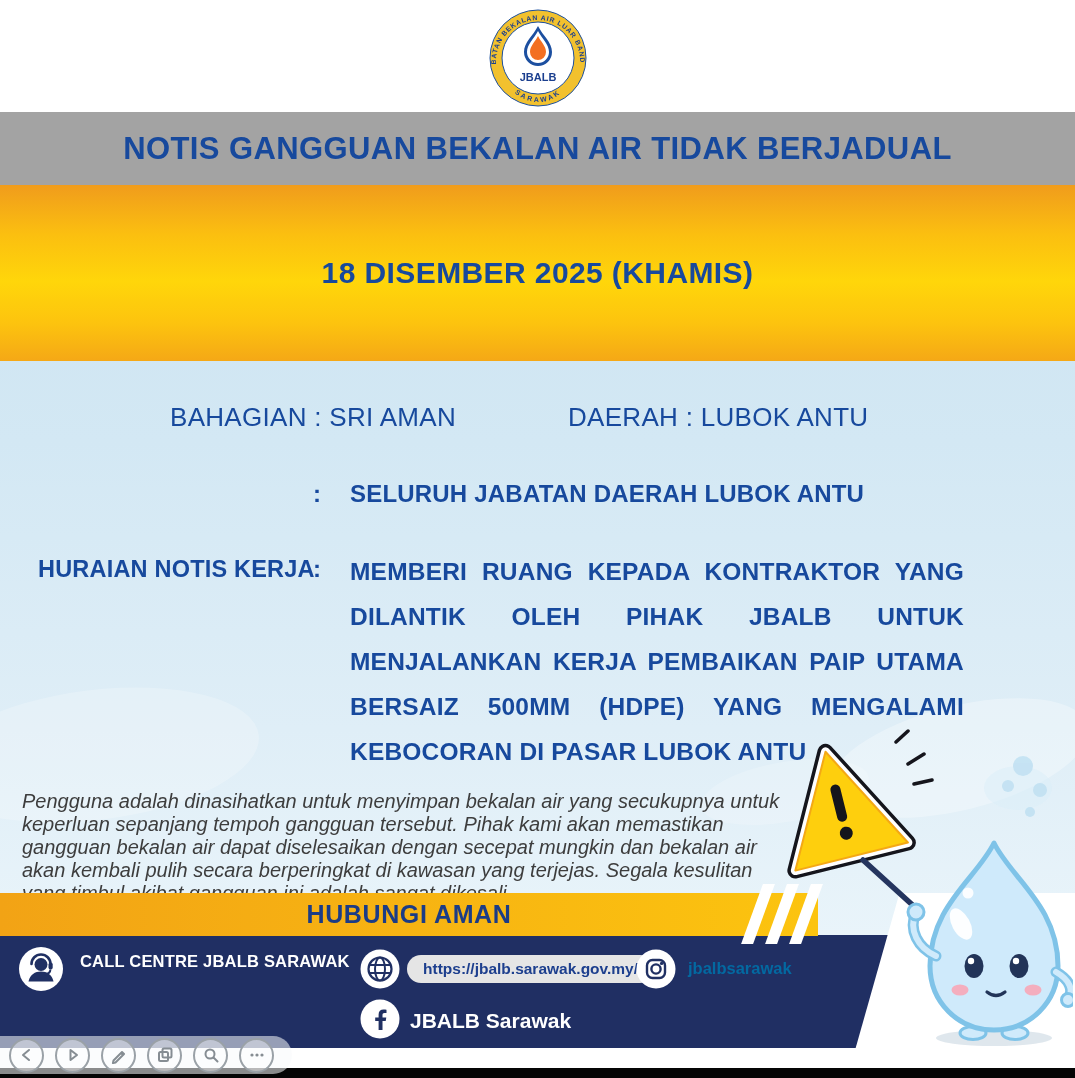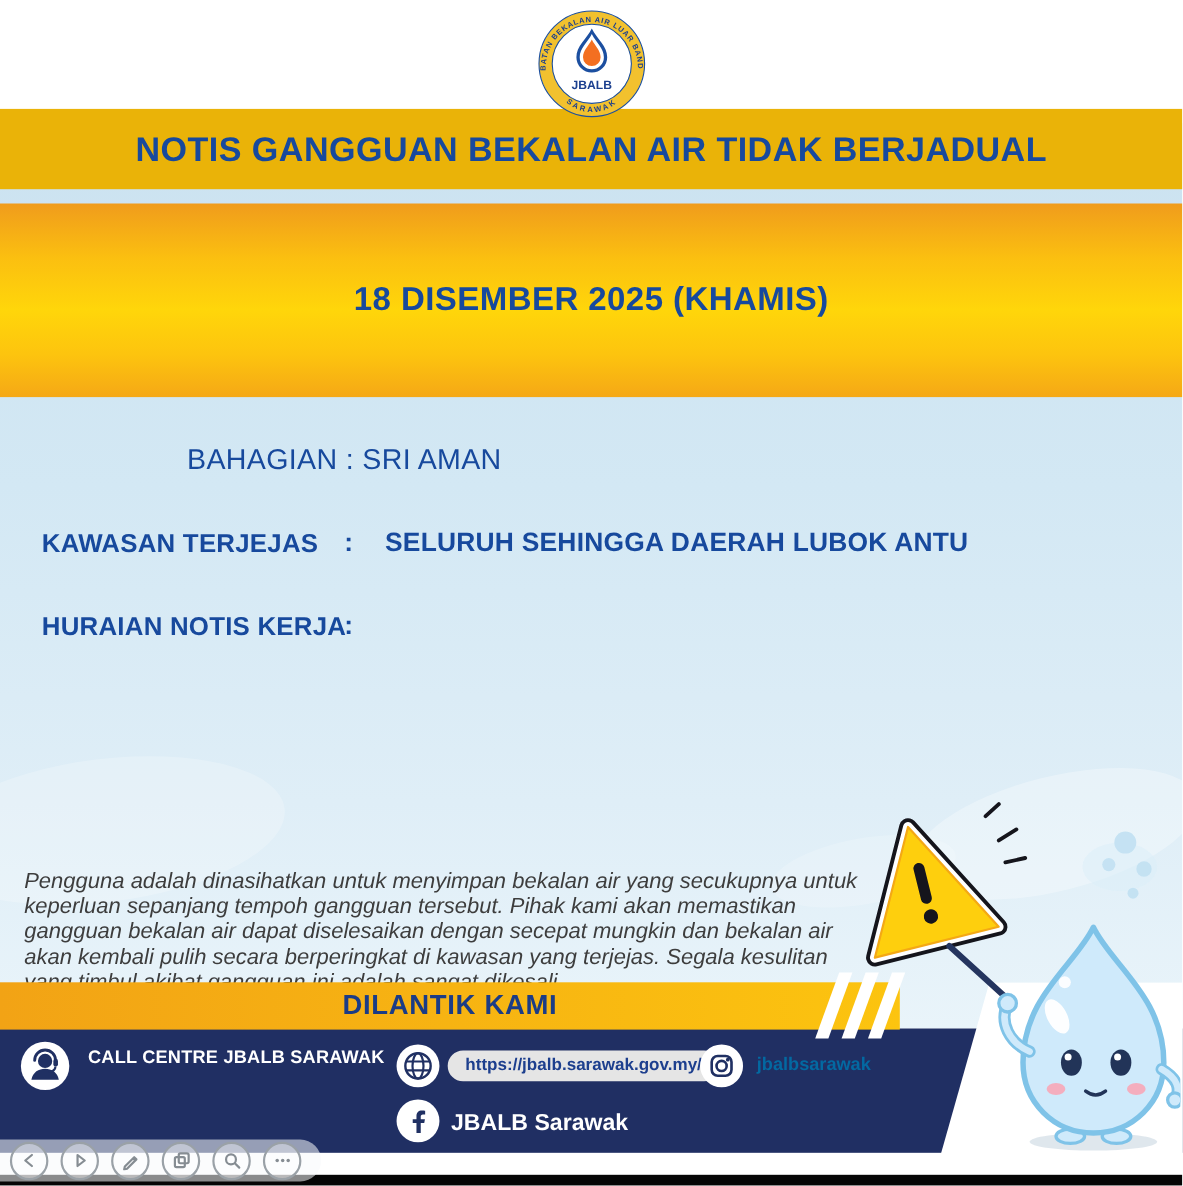--- a/index.html
+++ b/index.html
@@ -14,22 +14,22 @@
   .blue-bg {
     position:absolute; top:112px; left:0; width:100%; height:823px; z-index:0;
     background:linear-gradient(180deg,#cbe2f0 0%, #d3e8f4 40%, #dfeef7 75%, #e9f4fa 100%);
   }
   .wave { position:absolute; border-radius:50%; z-index:1; background:rgba(255,255,255,0.22); }
   .wave1 { left:-70px; top:690px; width:330px; height:130px; transform:rotate(-7deg); }
   .wave2 { left:826px; top:706px; width:266px; height:104px; transform:rotate(-14deg); background:rgba(255,255,255,0.30); }
   .wave3 { left:700px; top:762px; width:170px; height:60px; transform:rotate(-10deg); background:rgba(255,255,255,0.18); }
   
   .title-band {
-    position:absolute; top:99px; left:0; width:100%; height:73px; z-index:2;
-    background:#eab308; display:flex; align-items:center; justify-content:center;text-align:right;
+    position:absolute; top:112px; left:0; width:100%; height:73px; z-index:2;
+    background:#a3a3a3; display:flex; align-items:center; justify-content:center;text-align:right;
   }
   .title { font-size:31px; font-weight:bold; color:#17499d; letter-spacing:0.4px; }
   
   .yellow-band {
     position:absolute; top:185px; left:0; width:100%; height:176px; z-index:2;
     background:linear-gradient(180deg,#f09c1c 0%, #fbbf10 28%, #ffd60a 55%, #fdc40e 78%, #f5a816 100%);
     display:flex; flex-direction:column; align-items:center; justify-content:center; gap:16px;
   }
   .yellow-band .line { font-size:30px; font-weight:bold; color:#17499d; letter-spacing:0.4px; }
   
@@ -133,32 +133,33 @@
 
   <div class="title-band">
     <div class="title">NOTIS GANGGUAN BEKALAN AIR TIDAK BERJADUAL</div>
   </div>
 
   <div class="yellow-band">
     <div class="line">18 DISEMBER 2025 (KHAMIS)</div>
   </div>
 
   <div class="region-bahagian">BAHAGIAN : SRI AMAN</div>
-
-  <div class="detail-label kawasan-label">KAWASAN TERJEJAS</div>
+  <div class="region-daerah">DAERAH : LUBOK ANTU</div>
+
   <div class="detail-colon kawasan-colon">:</div>
-  <div class="kawasan-value">SELURUH SEHINGGA DAERAH LUBOK ANTU</div>
+  <div class="kawasan-value">SELURUH JABATAN DAERAH LUBOK ANTU</div>
 
   <div class="detail-label huraian-label">HURAIAN NOTIS KERJA</div>
   <div class="detail-colon huraian-colon">:</div>
+  <div class="huraian-value">MEMBERI RUANG KEPADA KONTRAKTOR YANG DILANTIK OLEH PIHAK JBALB UNTUK MENJALANKAN KERJA PEMBAIKAN PAIP UTAMA BERSAIZ 500MM (HDPE) YANG MENGALAMI KEBOCORAN DI PASAR LUBOK ANTU</div>
 
   <div class="disclaimer">Pengguna adalah dinasihatkan untuk menyimpan bekalan air yang secukupnya untuk keperluan sepanjang tempoh gangguan tersebut. Pihak kami akan memastikan gangguan bekalan air dapat diselesaikan dengan secepat mungkin dan bekalan air akan kembali pulih secara berperingkat di kawasan yang terjejas. Segala kesulitan yang timbul akibat gangguan ini adalah sangat dikesali.</div>
 
   <div class="contact-bar">
-    <span>DILANTIK KAMI</span>
+    <span>HUBUNGI AMAN</span>
   </div>
   <div class="stripe s1"></div>
   <div class="stripe s2"></div>
   <div class="stripe s3"></div>
 
   <div class="footer"></div>
   <div class="footer-cut"></div>
 
   <div class="ficon fi-call-icon">
     <svg width="46" height="46" viewBox="0 0 46 46">

